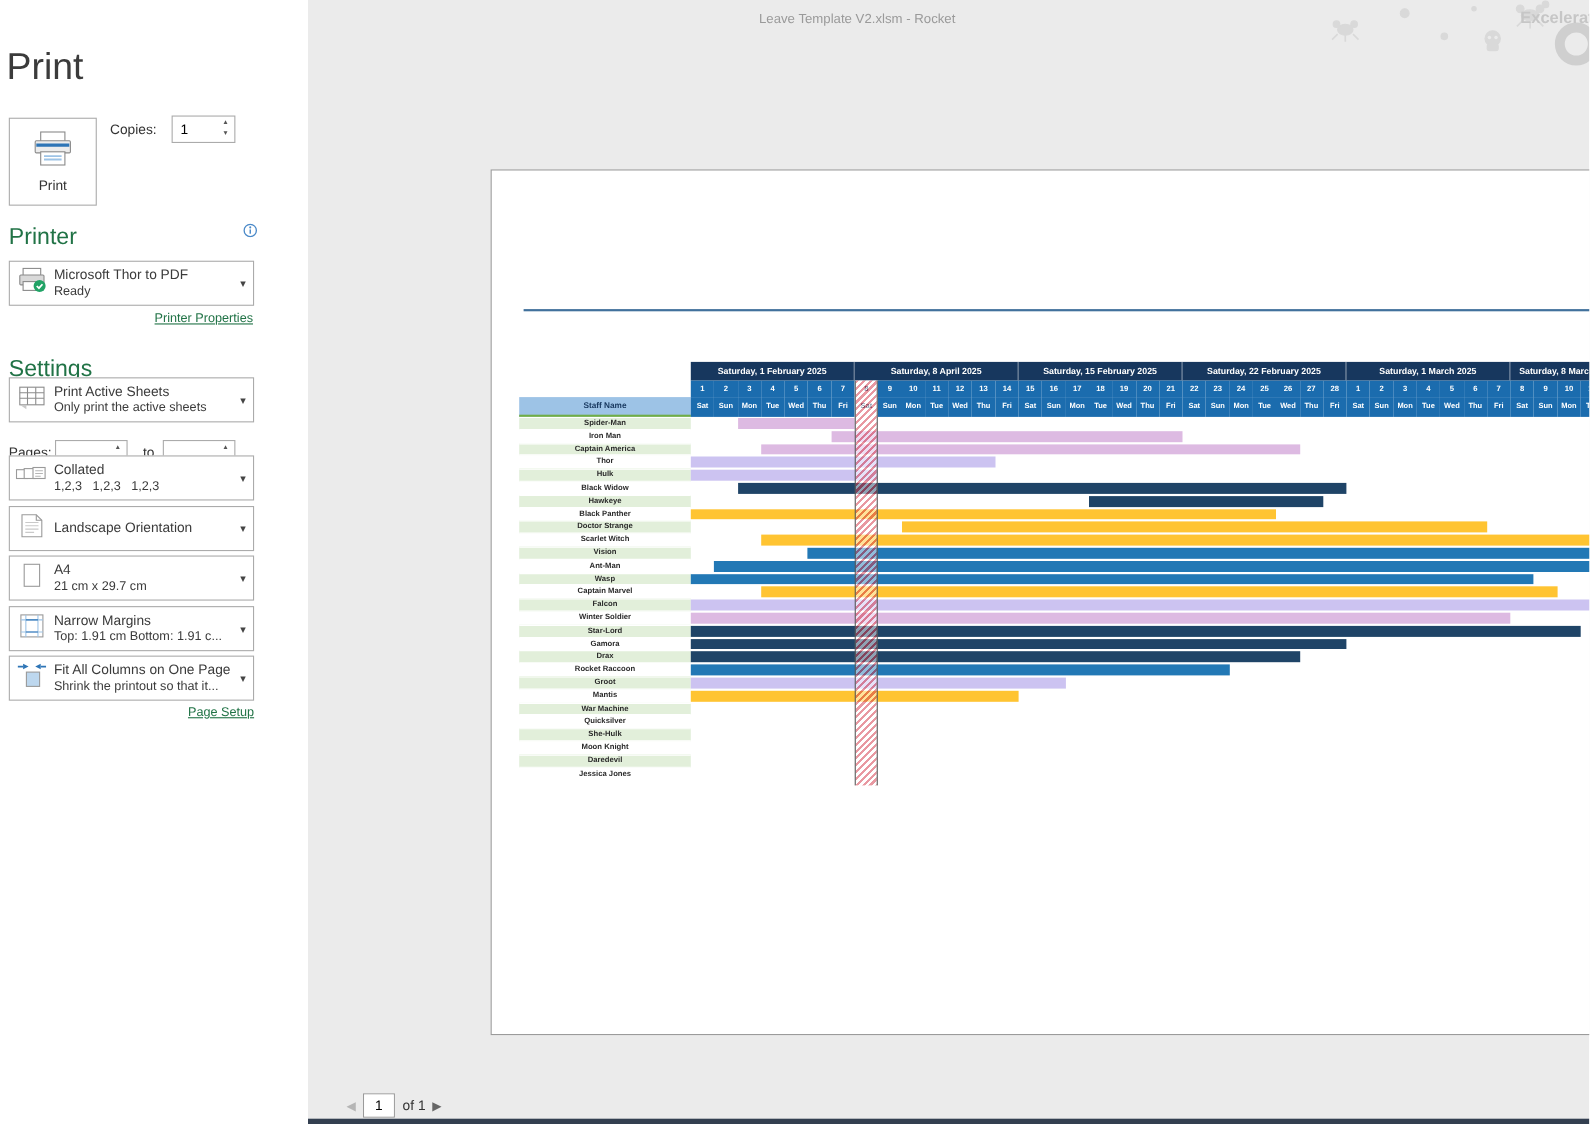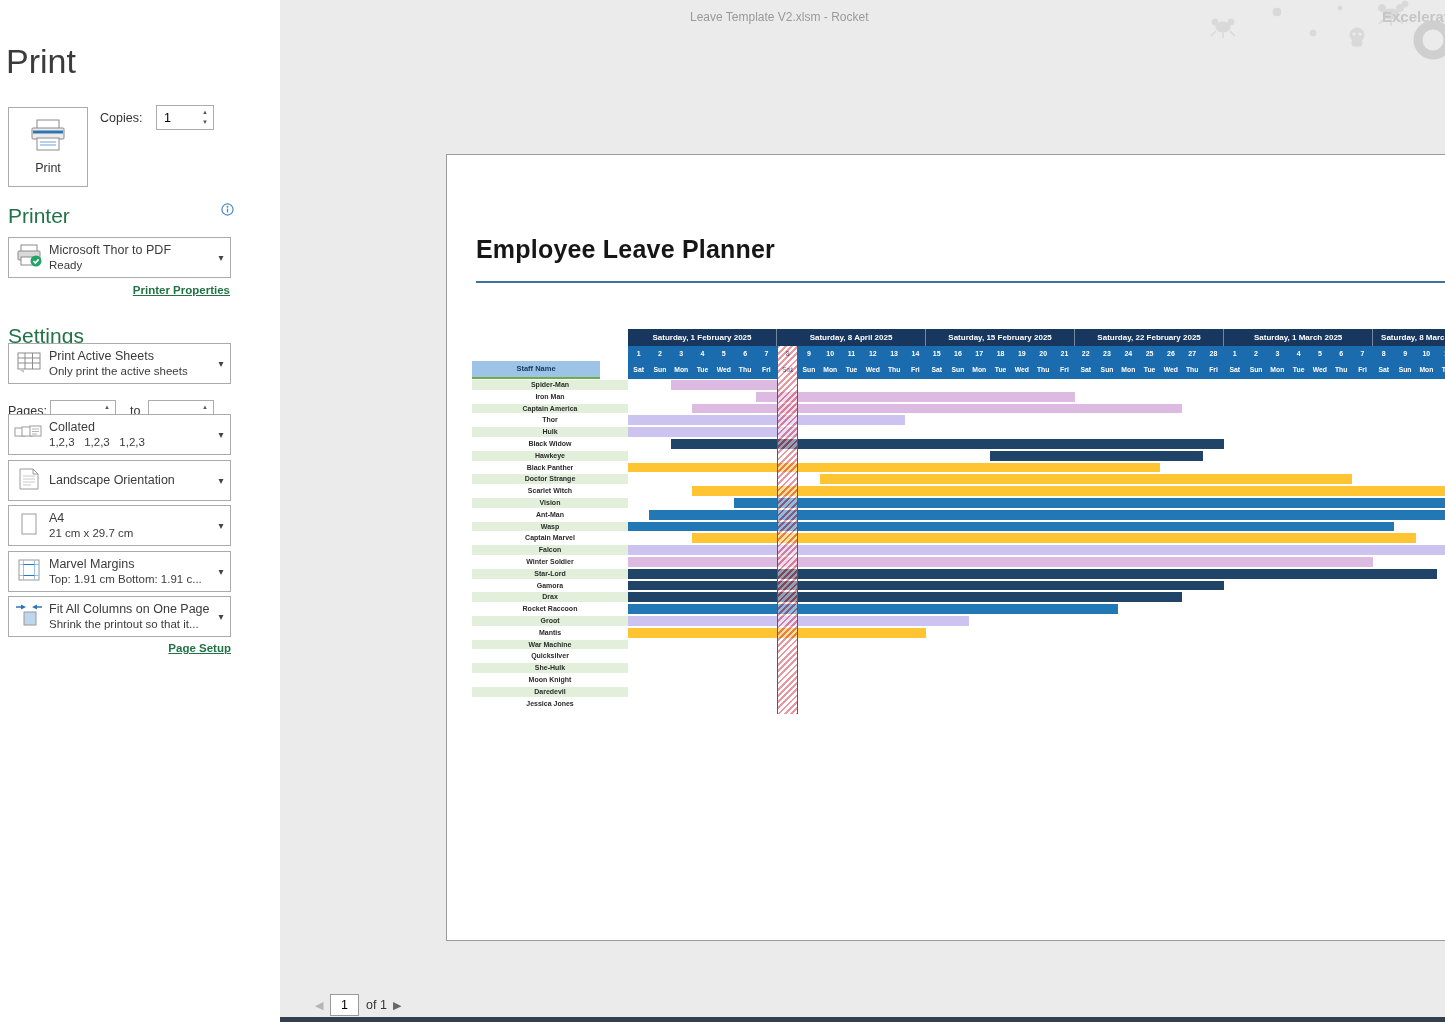--- a/index.html
+++ b/index.html
@@ -36,21 +36,21 @@
   #printer-heading { left:8px; top:204px; }
   #info-icon { left:221px; top:203px; width:13px; height:13px; }
   .dropdown { left:8px; width:223px; height:41px; background:#fff; border:1px solid #ababab;
     display:flex; align-items:center; cursor:pointer; position:absolute; }
   .dd-icon { width:40px; flex:0 0 40px; text-align:center; }
   .dd-text { flex:1 1 auto; overflow:hidden; }
   .dd-title { font-size:12.5px; color:#3b3b3b; line-height:15px; white-space:nowrap; }
   .dd-sub { font-size:11.5px; color:#3b3b3b; line-height:14px; white-space:pre; }
   .dd-caret { flex:0 0 18px; font-size:10px; color:#444; text-align:center; }
   #printer-dropdown { top:237px; }
-  .green-link { font-size:11.5px; font-weight:bold; color:#217346; text-decoration:underline; cursor:pointer; }
+  .green-link { font-size:11.5px; font-weight:normal; color:#217346; text-decoration:underline; cursor:pointer; }
   #printer-properties { left:8px; top:284px; width:222px; text-align:right; }
   #settings-heading { left:8px; top:324px; }
   #pages-row { left:8px; top:400px; width:223px; height:23px; }
   #pages-label { position:absolute; left:0; top:4px; font-size:12.5px; color:#333; }
   .pages-box { position:absolute; top:0; width:66px; height:23px; border:1px solid #ababab; background:#fff; }
   .pages-box input { position:absolute; left:1px; top:1px; width:50px; height:19px; border:0; outline:0;
     font-size:12px; padding-left:4px; font-family:inherit; }
   #pages-to { position:absolute; left:122px; top:4px; font-size:12.5px; color:#333; }
   #page-setup-link { left:8px; top:642px; width:223px; text-align:right; }
 
@@ -91,24 +91,23 @@
         <ellipse cx="196" cy="14" rx="8" ry="5"></ellipse>
           <circle cx="187" cy="8" r="3.5"></circle>
           <circle cx="205" cy="8" r="3.5"></circle>
         <path d="M189 19l-5 5M196 20l0 6M203 19l5 5" fill="none" stroke-width="1.5"></path>
       </g>
       <circle cx="238" cy="40" r="15" fill="none" stroke="#cfcfcf" stroke-width="9"></circle>
     </svg>
     <div class="abs" id="watermark-text">Excelerate</div>
 
     <div class="abs" id="print-page">
-      <div class="abs" id="page-title">Employee Leave Planner</div>
       <div class="abs" id="title-rule"></div>
 
-    <div class="gcell" style="left: 25px; top: 206px; width: 128px; height: 18px; background: rgb(157, 195, 230); color: rgb(23, 55, 94); font-size: 7.5px; line-height: 16px; border-bottom: 2px solid rgb(112, 173, 71);">Staff Name</div>
+    <div class="gcell" style="left: 25px; top: 206px; width: 156px; height: 18px; background: rgb(157, 195, 230); color: rgb(23, 55, 94); font-size: 7.5px; line-height: 16px; border-bottom: 2px solid rgb(112, 173, 71);">Staff Name</div>
         <div class="gcell" style="left: 181px; top: 174px; width: 149.03px; height: 17px; background: rgb(23, 55, 94); color: rgb(255, 255, 255); font-size: 8px; line-height: 17px; border-right: 1px solid rgba(255, 255, 255, 0.4);">Saturday, 1 February 2025</div>
         <div class="gcell" style="left: 181px; top: 191px; width: 21.29px; height: 15px; background: rgb(27, 108, 174); color: rgb(255, 255, 255); font-size: 7px; line-height: 15px;">1</div>
         <div class="gcell" style="left: 181px; top: 206px; width: 21.29px; height: 18px; background: rgb(27, 108, 174); color: rgb(255, 255, 255); font-size: 6.8px; line-height: 17px;">Sat</div>
         <div class="gcell" style="left: 202.29px; top: 191px; width: 21.29px; height: 15px; background: rgb(27, 108, 174); color: rgb(255, 255, 255); font-size: 7px; line-height: 15px;">2</div>
         <div class="gcell" style="left: 202.29px; top: 206px; width: 21.29px; height: 18px; background: rgb(27, 108, 174); color: rgb(255, 255, 255); font-size: 6.8px; line-height: 17px;">Sun</div>
         <div class="gcell" style="left: 223.58px; top: 191px; width: 21.29px; height: 15px; background: rgb(27, 108, 174); color: rgb(255, 255, 255); font-size: 7px; line-height: 15px;">3</div>
         <div class="gcell" style="left: 223.58px; top: 206px; width: 21.29px; height: 18px; background: rgb(27, 108, 174); color: rgb(255, 255, 255); font-size: 6.8px; line-height: 17px;">Mon</div>
         <div class="gcell" style="left: 244.87px; top: 191px; width: 21.29px; height: 15px; background: rgb(27, 108, 174); color: rgb(255, 255, 255); font-size: 7px; line-height: 15px;">4</div>
         <div class="gcell" style="left: 244.87px; top: 206px; width: 21.29px; height: 18px; background: rgb(27, 108, 174); color: rgb(255, 255, 255); font-size: 6.8px; line-height: 17px;">Tue</div>
         <div class="gcell" style="left: 266.16px; top: 191px; width: 21.29px; height: 15px; background: rgb(27, 108, 174); color: rgb(255, 255, 255); font-size: 7px; line-height: 15px;">5</div>
@@ -369,21 +368,21 @@
         <div class="dd-caret">▾</div>
       </div>
       <div class="dropdown" style="top: 551px;">
         <div class="dd-icon"><svg width="26" height="24" viewBox="0 0 26 24">
             <rect x="3" y="2" width="20" height="20" fill="#fff" stroke="#9a9a9a"></rect>
             <path d="M7.5 2v20M18.5 2v20" stroke="#9DC3E6"></path>
             <path d="M3 6.5h20M3 17.5h20" stroke="#9DC3E6"></path>
             <path d="M7.5 6.5h11M7.5 17.5h11" stroke="#2E75B6"></path>
           </svg></div>
         <div class="dd-text">
-          <div class="dd-title">Marvel Margins</div>
+          <div class="dd-title">Narrow Margins</div>
           <div class="dd-sub">Top: 1.91 cm Bottom: 1.91 c...</div>
         </div>
         <div class="dd-caret">▾</div>
       </div>
       <div class="dropdown" style="top: 596px;">
         <div class="dd-icon"><svg width="26" height="24" viewBox="0 0 26 24">
             <rect x="8" y="9" width="12" height="13" fill="#BDD7EE" stroke="#9a9a9a"></rect>
             <path d="M0 4h5M26 4h-5" stroke="#2E75B6" stroke-width="1.6"></path>
             <path d="M5 1.5L10 4 5 6.5zM21 1.5L16 4l5 2.5z" fill="#2E75B6"></path>
           </svg></div>

